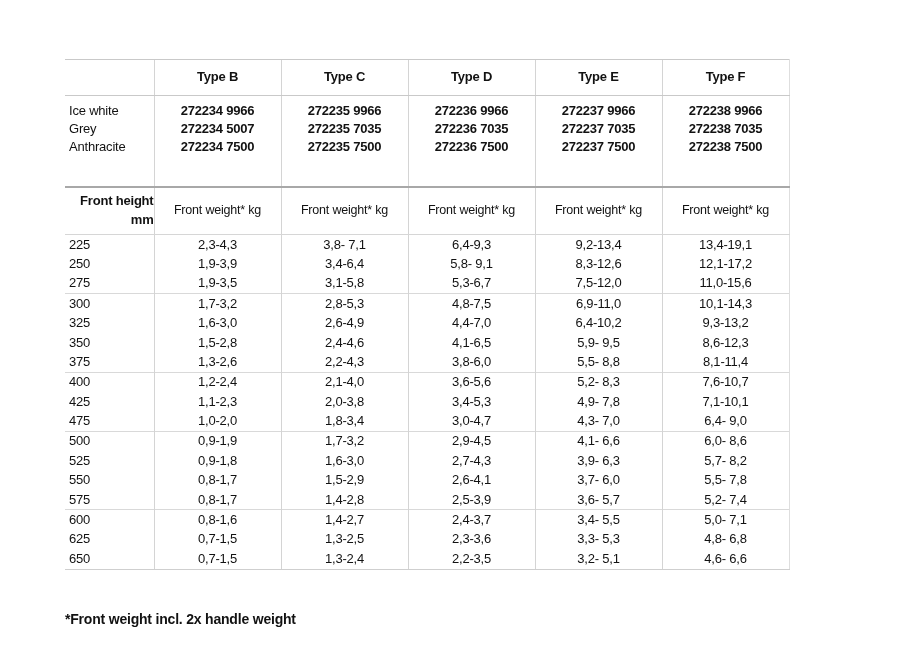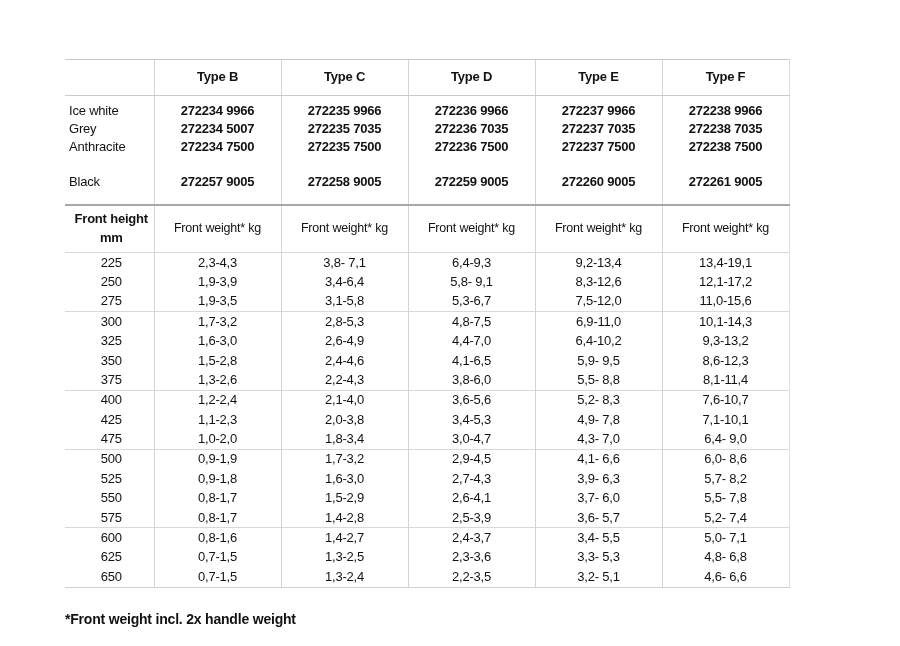--- a/index.html
+++ b/index.html
@@ -59,33 +59,33 @@
   .color-rows tr.end-spacer-row td { height: 13px; }
   
   .measure-row td {
     height: 46px;
     border-top: 2px solid #a8a8a8;
     border-bottom: 1px solid #d6d6d6;
     text-align: center;
     font-size: 12.5px;
   }
   .measure-row td.front-height-cell {
-    text-align: center;
+    text-align: right;
     padding-left: 4px;
     font-weight: bold;
     font-size: 13px;
   }
   .measure-row td.front-height-cell div { line-height: 1.45; }
   
   .weight-rows td {
     height: 19.4px;
     text-align: center;
   }
   .weight-rows td:first-child {
-    text-align: center;
+    text-align: left;
     padding-left: 4px;
   }
   .weight-rows tr.group-start td { border-top: 1px solid #d9d9d9; }
   .weight-rows tr:last-child td { border-bottom: 1px solid #cfcfcf; }
   .footnote {
     position: absolute;
     left: 65px; top: 611px;
     font-size: 14px;
     font-weight: bold;
     letter-spacing: -0.2px;
@@ -139,28 +139,20 @@
         <td>272238 7500</td>
       </tr>
       <tr class="spacer-row">
         <td></td>
         <td></td>
         <td></td>
         <td></td>
         <td></td>
         <td></td>
       </tr>
-      <tr class="color-row">
-        <td class="row-label">Black</td>
-        <td>272257 9005</td>
-        <td>272258 9005</td>
-        <td>272259 9005</td>
-        <td>272260 9005</td>
-        <td>272261 9005</td>
-      </tr>
       <tr class="end-spacer-row">
         <td></td>
         <td></td>
         <td></td>
         <td></td>
         <td></td>
         <td></td>
       </tr>
     </tbody>
   <tbody>

